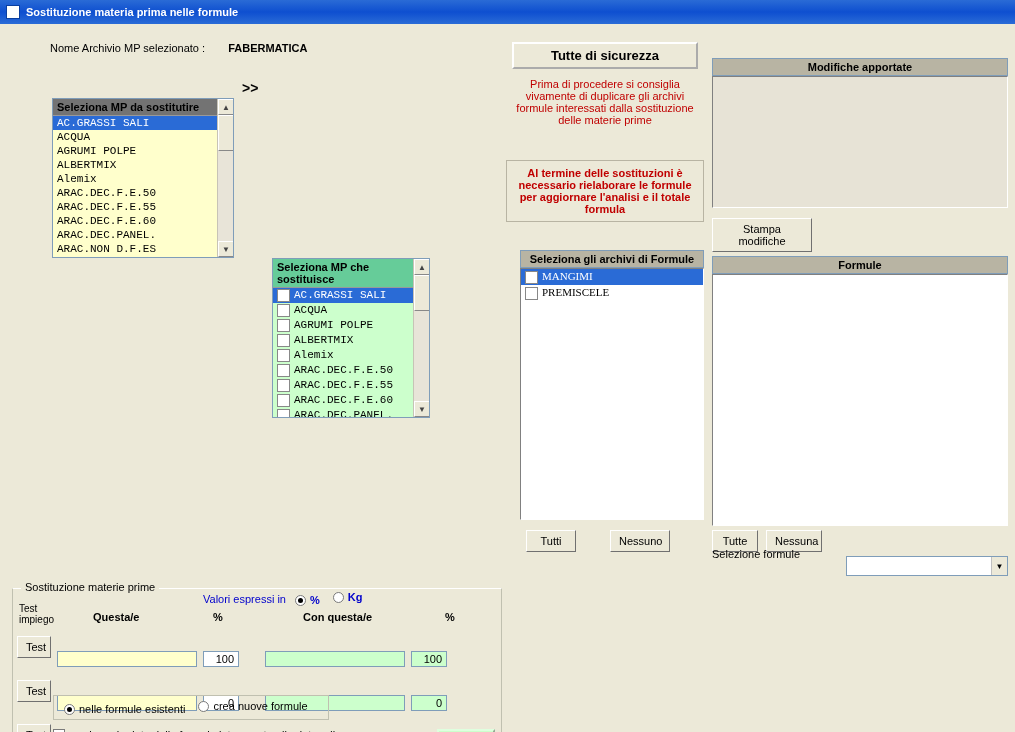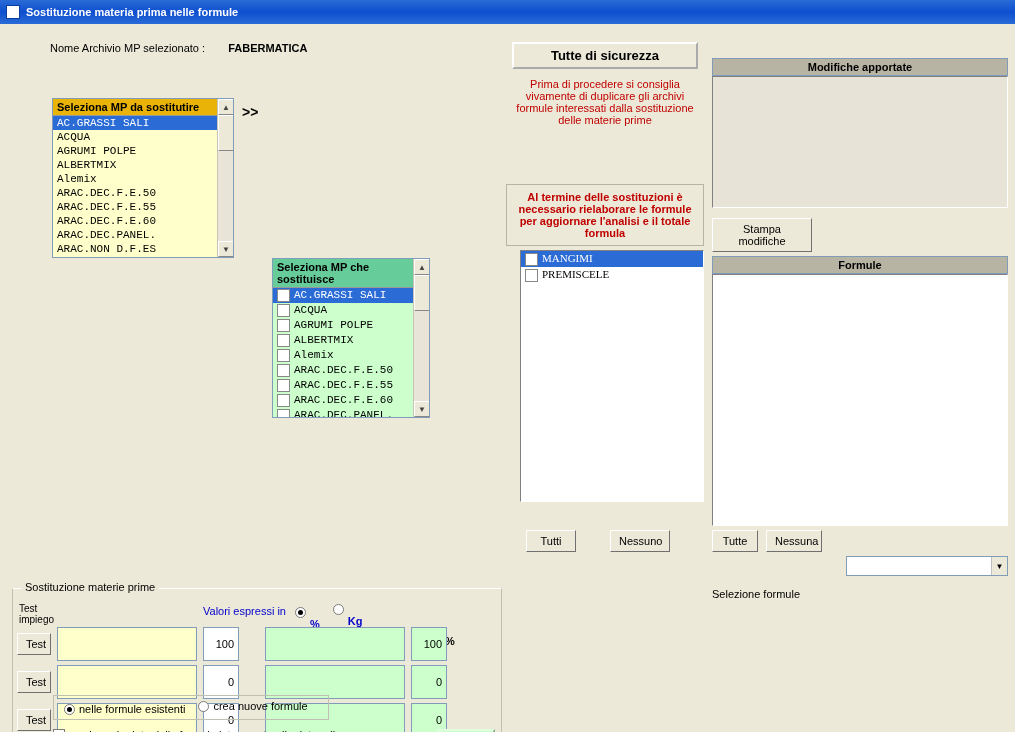--- a/index.html
+++ b/index.html
@@ -2,32 +2,32 @@
 <html><head>
 <meta charset="utf-8">
 <style>
 * { box-sizing: border-box; font-family: "Tahoma", "MS Sans Serif", sans-serif; font-size: 11px; }
 html, body { margin: 0; padding: 0; }
 body { background: #ece9d8; width: 1015px; height: 732px; position: relative; }
 .titlebar { background: linear-gradient(to bottom, #2a6bd6 0%, #0e4fd0 50%, #2a6bd6 100%); color:#fff; height:24px; display:flex; align-items:center; padding:4px 6px; font-weight:bold; font-size:12px; }
 .titlebar .ticon { width:14px; height:14px; background:#fff; margin-right:6px; display:inline-block; border:1px solid #0a3ea0; }
 .pane { position:absolute; }
 .label { color:#000; }
-.bold { font-weight:bold;margin-top:24px; }
+.bold { font-weight:bold; }
 .blue { color:#0000cc; }
 .red { color:#c00000; text-align:center; }
 .btn { background:#ece9d8; border:1px solid #888; border-top-color:#fff; border-left-color:#fff; border-bottom-color:#707070; border-right-color:#707070; padding:4px 8px; cursor:pointer; }
-.field { border:1px solid #7f9db9; background:#fff; padding:2px 4px; height:34px; }
+.field { border:1px solid #7f9db9; background:#fff; padding:2px 4px; height:16px;margin-top:24px; }
 .field.y { background:#ffffcc; }
 .field.g { background:#ccffcc; }
 .listbox { border:1px solid #7f9db9; background:#fff; overflow:hidden; position:relative; }
 .listbox.y { background:#ffffcc; }
 .listbox.g { background:#ccffcc; }
 .listhdr { font-weight:bold; padding:2px 4px; border-bottom:1px solid #999; }
-.listhdr.y { background:#eab308; }
+.listhdr.y { background:#737373; }
 .listhdr.g { background:#66cc99; color:#000; }
 .listitem { padding:1px 4px; font-family:"Courier New", monospace; font-size:11px; white-space:pre; }
 .listitem.sel { background:#2a6bd6; color:#fff; }
 .listitem.chk::before { content:""; display:inline-block; width:11px; height:11px; border:1px solid #888; background:#fff; margin-right:4px; vertical-align:middle; }
 .scrollbar { position:absolute; right:0; top:0; bottom:0; width:16px; background:#e8e4d8; border-left:1px solid #c7c3b6; }
 .sb-btn { width:16px; height:16px; background:#ece9d8; border:1px solid #fff; border-right-color:#888; border-bottom-color:#888; display:flex; align-items:center; justify-content:center; font-size:8px; color:#444; }
 .sb-thumb { position:absolute; left:0; width:16px; background:#ece9d8; border:1px solid #fff; border-right-color:#888; border-bottom-color:#888; }
 .groupbox { border:1px solid #c0c0b0; border-top-color:#fff; position:relative; padding:10px 8px 8px; }
 .groupbox > legend, .groupbox > .legend { position:absolute; top:-8px; left:8px; background:#ece9d8; padding:0 4px; color:#000; }
 .radio { display:inline-flex; align-items:center; gap:4px; margin-right:10px; }
@@ -175,34 +175,35 @@
     <label class="check">
         <span class="box"></span>
         <span>aggiorna la data delle formule interessate alla data odierna</span>
       </label>
 
   </div>
 
 </div>
 
 <div class="pane" style="left:520px; top:250px; width:184px;">
+  <div class="panelhdr" style="background:#b8b4a3;">Seleziona gli archivi di Formule</div>
   <div class="sunken" style="height:252px;">
     <div id="formarch-items">
         <div class="listitem chk sel" style="font-family: Tahoma;">MANGIMI</div>
         <div class="listitem chk" style="font-family: Tahoma;">PREMISCELE</div>
       </div>
   </div>
 </div>
 <button class="pane btn" style="left:526px; top:530px; width:50px;">Tutti</button>
 <button class="pane btn" style="left:610px; top:530px; width:60px;">Nessuno</button>
 
 <div class="pane" style="left:712px; top:256px; width:296px;">
   <div class="panelhdr">Formule</div>
   <div class="sunken" style="height:252px;"></div>
 </div>
 <button class="pane btn" style="left:712px; top:530px; width:46px;">Tutte</button>
 <button class="pane btn" style="left:766px; top:530px; width:56px;">Nessuna</button>
 
-<div class="pane" style="left:712px; top:588px;">Selezione formule</div>
+<div class="pane" style="left:712px; top:548px;">Selezione formule</div>
 <div class="pane combo" style="left:846px; top:556px; width:162px;">
   <span style="flex:1;"></span>
     <span class="cbtn">▼</span>
 </div>
 
 </body></html>

